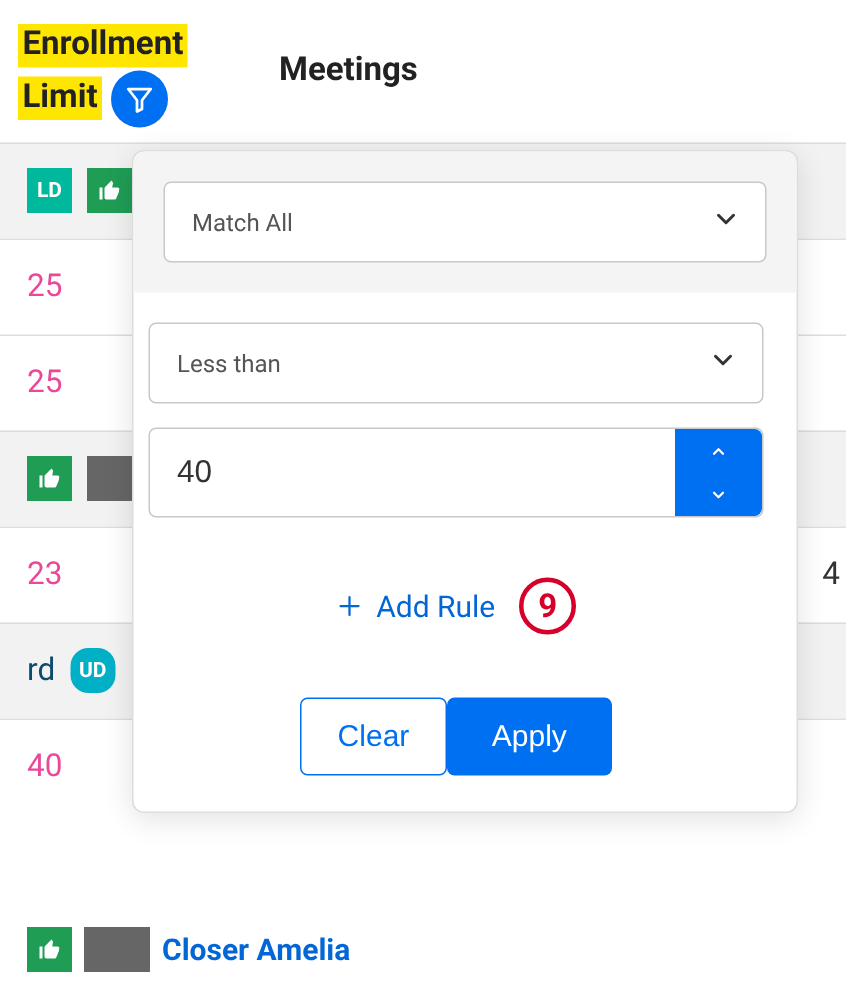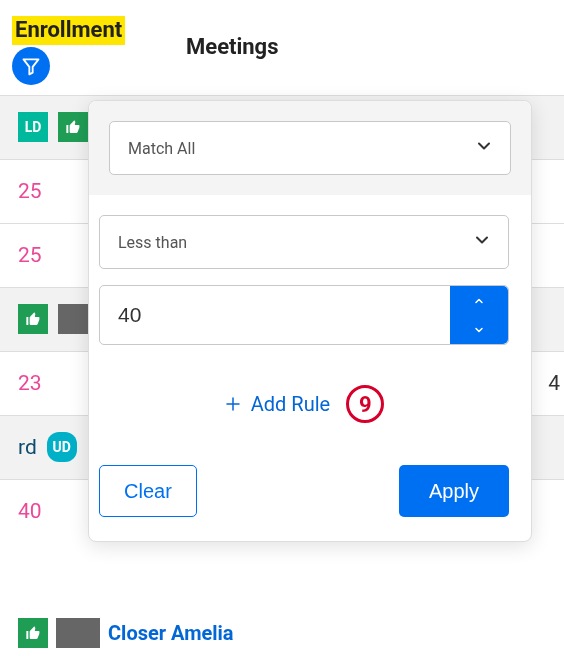--- a/index.html
+++ b/index.html
@@ -188,21 +188,21 @@
     color: #d6002a;
     font-weight: 700;
     font-size: 22px;
     display: flex;
     align-items: center;
     justify-content: center;
     margin-left: 6px;
   }
   .btn-row {
     display: flex;
-    justify-content: space-between;
+    justify-content: center;
     align-items: center;
     padding-top: 20px;
   }
   .btn {
     height: 52px;
     border-radius: 5px;
     font-size: 20px;
     display: inline-flex;
     align-items: center;
     justify-content: center;
@@ -240,20 +240,21 @@
     font-size: 20px;
   }
 </style>
 </head>
 <body>
 
 <div class="headers">
   <div class="col-enroll">
     <span class="hl">Enrollment</span>
     <div class="enroll-line2">
+      <span class="hl">Limit</span>
       <div class="filter-btn">
         <svg width="20" height="20" viewBox="0 0 24 24" fill="none" stroke="#fff" stroke-width="2.2" stroke-linecap="round" stroke-linejoin="round">
           <polygon points="3 4 21 4 14 13 14 20 10 22 10 13 3 4"></polygon>
         </svg>
       </div>
     </div>
   </div>
   <div class="col-meetings">
     <div class="meetings-h">Meetings</div>
   </div>

